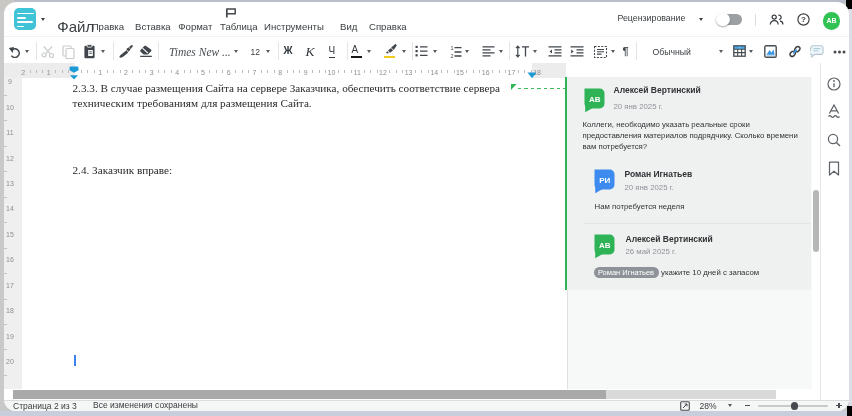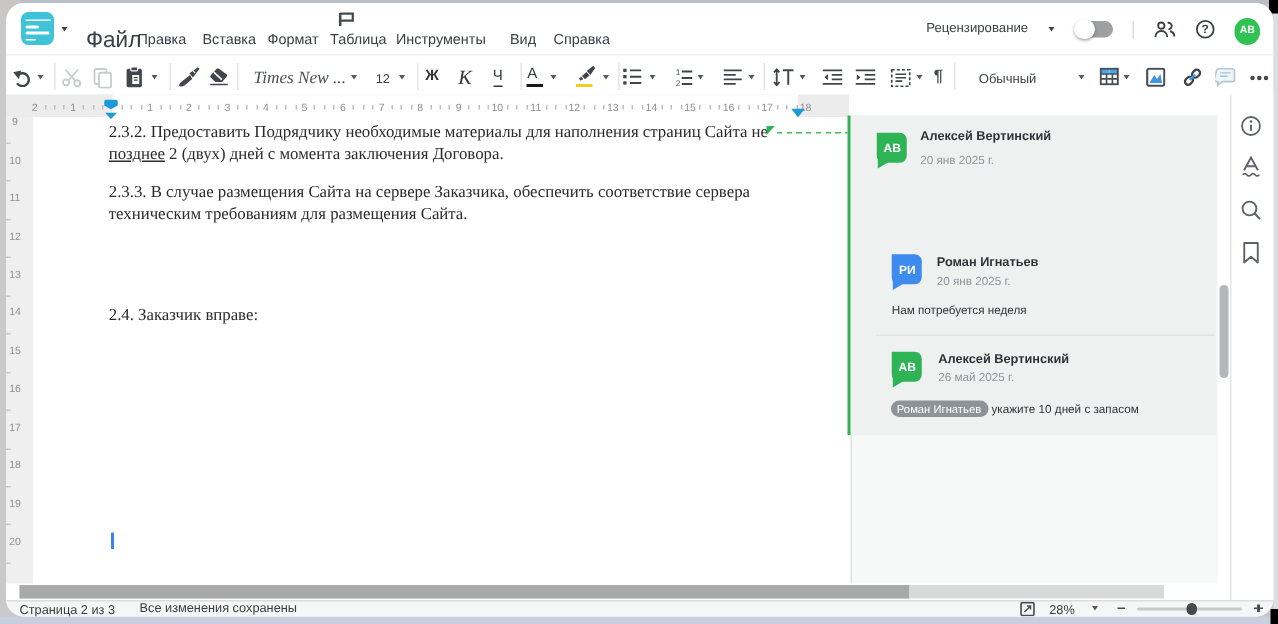--- a/index.html
+++ b/index.html
@@ -288,38 +288,38 @@
 <div class="vtick" style="left:0px;top:194.7px"></div>
 <div class="vtick" style="left:0px;top:220.2px"></div>
 <div class="vtick" style="left:0px;top:245.6px"></div>
 <div class="vtick" style="left:0px;top:271.1px"></div>
 <div class="vtick" style="left:0px;top:296.5px"></div>
 <div class="vtick" style="left:0px;top:322.0px"></div>
 <div class="vtick" style="left:0px;top:347.4px"></div>
 <div class="vtick" style="left:0px;top:372.9px"></div>
 <div class="a" id="doc" style="left:68.5px;top:78.6px;width:462px;
  font-family:'Liberation Serif',serif;font-size:11.2px;line-height:15.4px;color:#2b2b2b">
-<p style="margin:0 0 9.2px 0">2.3.2. Предоставить Подрядчику необходимые материалы для наполнения страниц Сайта не<br><span style="text-decoration:underline">позднее</span> 2 (двух) дней с момента заключения Договора.</p>
 <p style="margin:0 0 27px 0">2.3.3. В случае размещения Сайта на сервере Заказчика, обеспечить соответствие сервера<br>техническим требованиям для размещения Сайта.</p>
 <p style="margin:0 0 9.2px 0">&nbsp;</p>
 <p style="margin:0 0 9.2px 0">2.4. Заказчик вправе:</p>
 </div>
 <div class="a" style="left:70px;top:352.5px;width:1.6px;height:11.5px;background:#3b82ef"></div>
 <div class="a" style="left:506.5px;top:81.5px;width:6.5px;height:7px;background:#2eb357;clip-path:polygon(0 0,100% 0,0 100%)"></div>
 <div class="a" style="left:514px;top:85.8px;width:47px;height:1.6px;background:repeating-linear-gradient(90deg,#3ebd5e 0,#3ebd5e 3.5px,transparent 3.5px,transparent 6.5px)"></div>
 <div class="a" style="left:562.5px;top:75px;width:244.0px;height:312px;background:#f7f8f8;border-left:1px solid #e0e0e0"></div>
 <div class="a" style="left:562.5px;top:75px;width:244.0px;height:213px;background:#eff0f0"></div>
 <div class="a" style="left:561px;top:75px;width:2.2px;height:213px;background:#2eb357"></div>
 <svg class="a" style="left:580px;top:85.5px" width="21" height="25" viewBox="0 0 21 25">
 <path d="M0.5 0.5 H15.8 A4.7 4.7 0 0 1 20.5 5.2 V15.8 A4.7 4.7 0 0 1 15.8 20.5 H5.2 A4.7 4.7 0 0 1 0.5 15.8 Z" fill="#2eb357"></path>
 <path d="M1.2 16.5 L1.2 24.3 L8.2 20.2 L1.8 18 Z" fill="#2eb357"></path>
 <text x="10.8" y="13.6" font-size="8" font-weight="700" fill="#fff" text-anchor="middle" font-family="Liberation Sans">АВ</text>
     </svg>
 <div class="a" style="left:609.5px;top:84.3px;font-size:8.5px;font-weight:700;color:#303336;line-height:8.5px">Алексей Вертинский</div>
 <div class="a" style="left:609.5px;top:100.5px;font-size:7.8px;color:#8f9499;line-height:7.8px">20 янв 2025 г.</div>
+<div class="a" style="left:578.5px;top:117.8px;font-size:7.8px;color:#303336;line-height:10.9px">Коллеги, необходимо указать реальные сроки<br>предоставления материалов подрядчику. Сколько времени<br>вам потребуется?</div>
 <svg class="a" style="left:590px;top:166.5px" width="21" height="25" viewBox="0 0 21 25">
 <path d="M0.5 0.5 H15.8 A4.7 4.7 0 0 1 20.5 5.2 V15.8 A4.7 4.7 0 0 1 15.8 20.5 H5.2 A4.7 4.7 0 0 1 0.5 15.8 Z" fill="#3d8bee"></path>
 <path d="M1.2 16.5 L1.2 24.3 L8.2 20.2 L1.8 18 Z" fill="#3d8bee"></path>
 <text x="10.8" y="13.6" font-size="8" font-weight="700" fill="#fff" text-anchor="middle" font-family="Liberation Sans">РИ</text>
     </svg>
 <div class="a" style="left:620.5px;top:167.5px;font-size:8.5px;font-weight:700;color:#303336;line-height:8.5px">Роман Игнатьев</div>
 <div class="a" style="left:620.5px;top:182px;font-size:7.8px;color:#8f9499;line-height:7.8px">20 янв 2025 г.</div>
 <div class="a" style="left:590.5px;top:201px;font-size:7.8px;color:#303336;line-height:7.8px">Нам потребуется неделя</div>
 <div class="a" style="left:580px;top:221px;width:226px;height:1px;background:#e2e3e3"></div>
 <svg class="a" style="left:590px;top:232px" width="21" height="25" viewBox="0 0 21 25">

